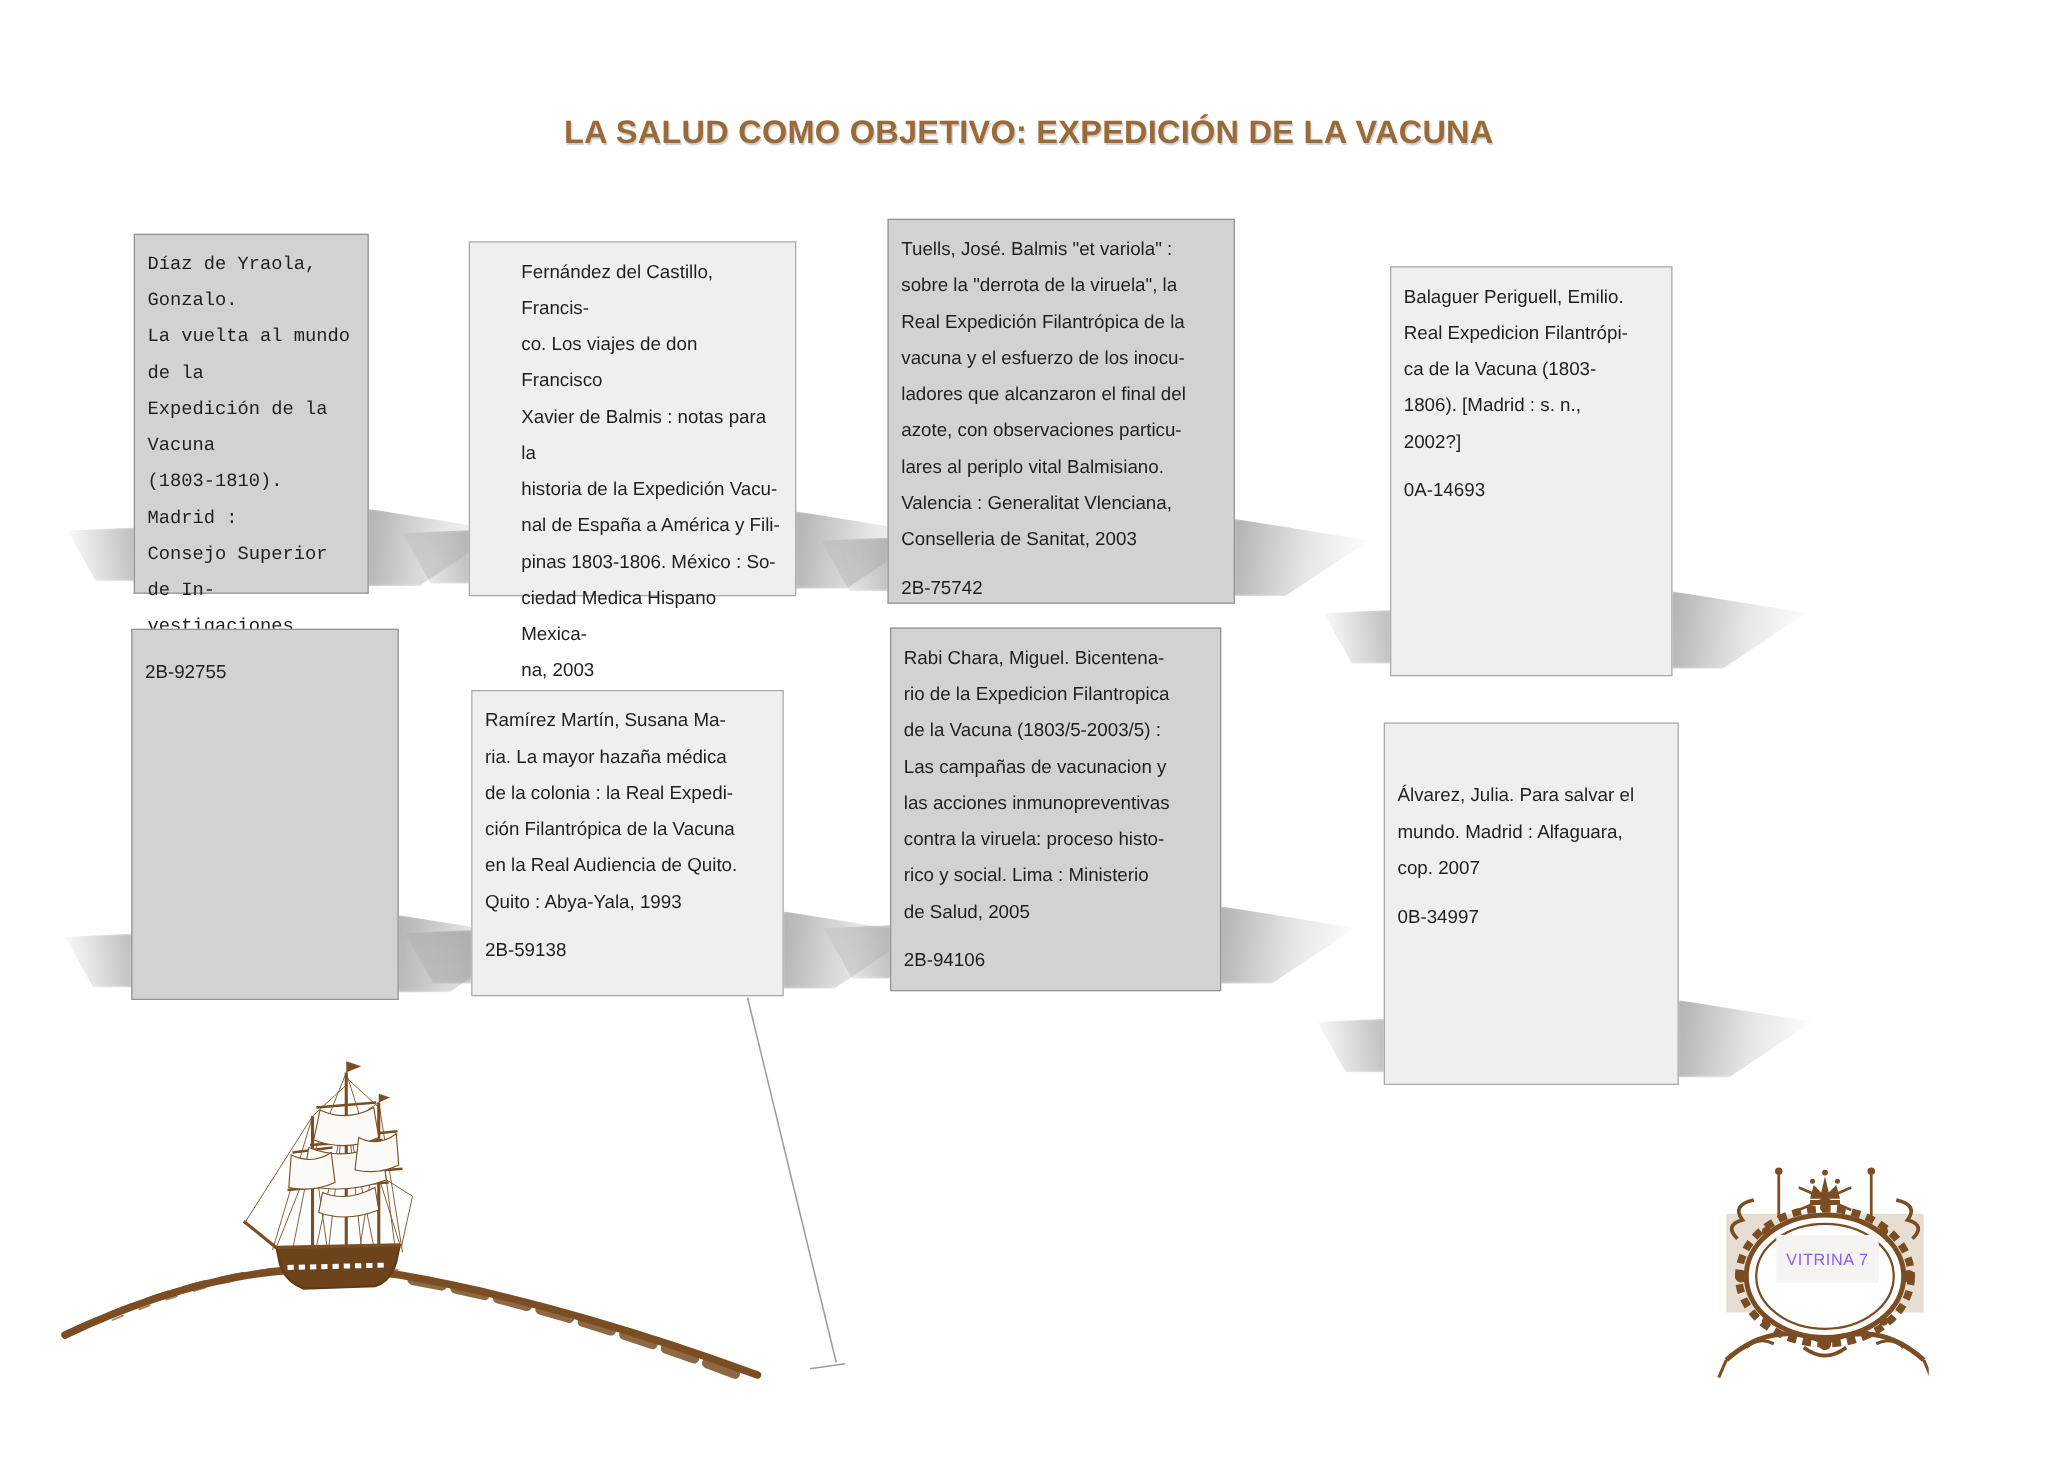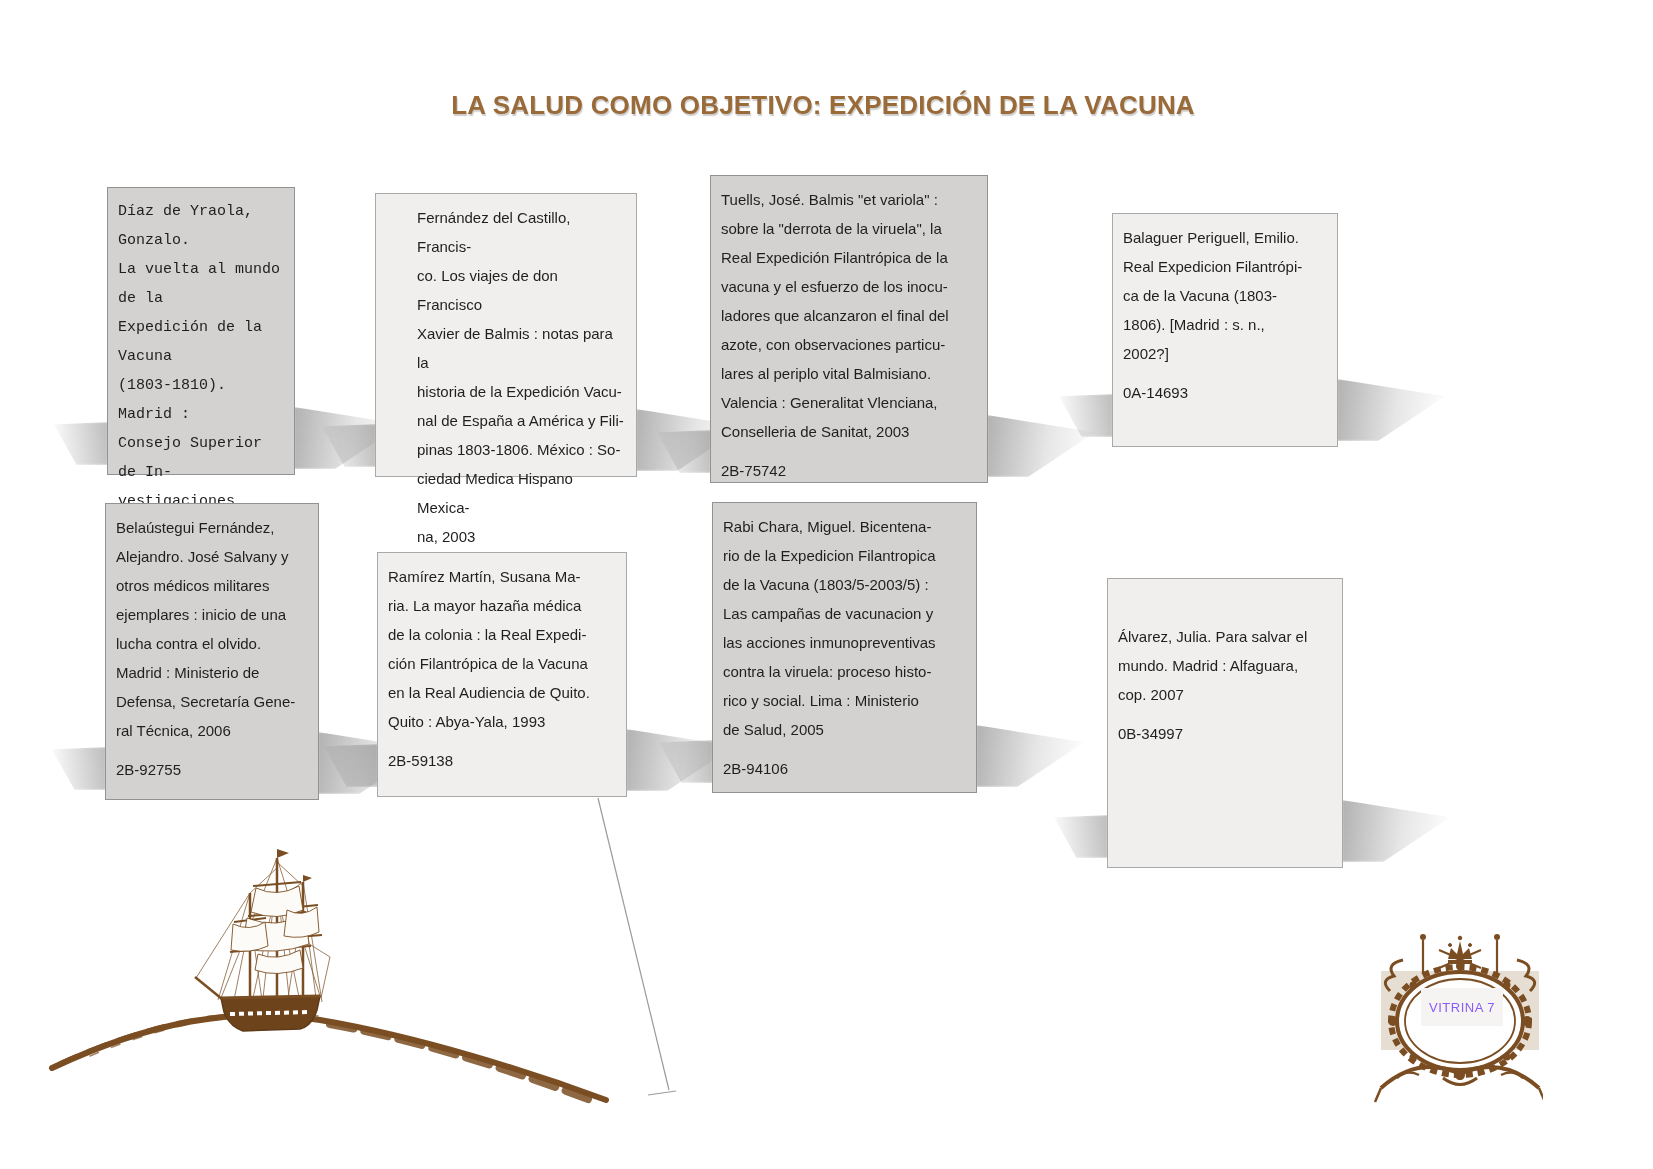--- a/index.html
+++ b/index.html
@@ -39,21 +39,21 @@
   .card::before{
     content:"";position:absolute;z-index:-1;
     right:100%;bottom:9px;width:54px;height:43px;
     background:linear-gradient(263deg, rgba(80,80,80,.38), rgba(150,150,150,0));
     clip-path:polygon(0 6%,100% 0,100% 100%,42% 100%);
     filter:blur(1.3px);
   }
   .c1{left:107px;top:187px;width:188px;height:288px;font-family:Liberation Mono, monospace;}
   .c2{left:375px;top:193px;width:262px;height:284px;padding-left:41px;}
   .c3{left:710px;top:175px;width:278px;height:308px;}
-  .c4{left:1112px;top:213px;width:226px;height:234px;}
+  .c4{left:1112px;top:213px;width:226px;height:328px;}
   .c5{left:105px;top:503px;width:214px;height:297px;}
   .c6{left:377px;top:552px;width:250px;height:245px;}
   .c7{left:712px;top:502px;width:265px;height:291px;}
   .c8{left:1107px;top:578px;width:236px;height:290px;}
   .c8 .card-text{margin-top:34px;}
   
   .scene{position:absolute;left:0;top:0;width:1653px;height:1169px;pointer-events:none;}
   
   .vitrina-band{
     position:absolute;left:1381px;top:971px;width:158px;height:79px;
@@ -178,28 +178,20 @@
 </div>
 <div class="card light c4">
   <div class="card-text">Balaguer Periguell, Emilio.
 Real Expedicion Filantrópi-
 ca de la Vacuna (1803-
 1806). [Madrid : s. n.,
 2002?]</div>
   <div class="card-code">0A-14693</div>
 </div>
 <div class="card gray c5">
-  <div class="card-text">Belaústegui Fernández,
-Alejandro. José Salvany y
-otros médicos militares
-ejemplares : inicio de una
-lucha contra el olvido.
-Madrid : Ministerio de
-Defensa, Secretaría Gene-
-ral Técnica, 2006</div>
   <div class="card-code">2B-92755</div>
 </div>
 <div class="card light c6">
   <div class="card-text">Ramírez Martín, Susana Ma-
 ria. La mayor hazaña médica
 de la colonia : la Real Expedi-
 ción Filantrópica de la Vacuna
 en la Real Audiencia de Quito.
 Quito : Abya-Yala, 1993</div>
   <div class="card-code">2B-59138</div>

